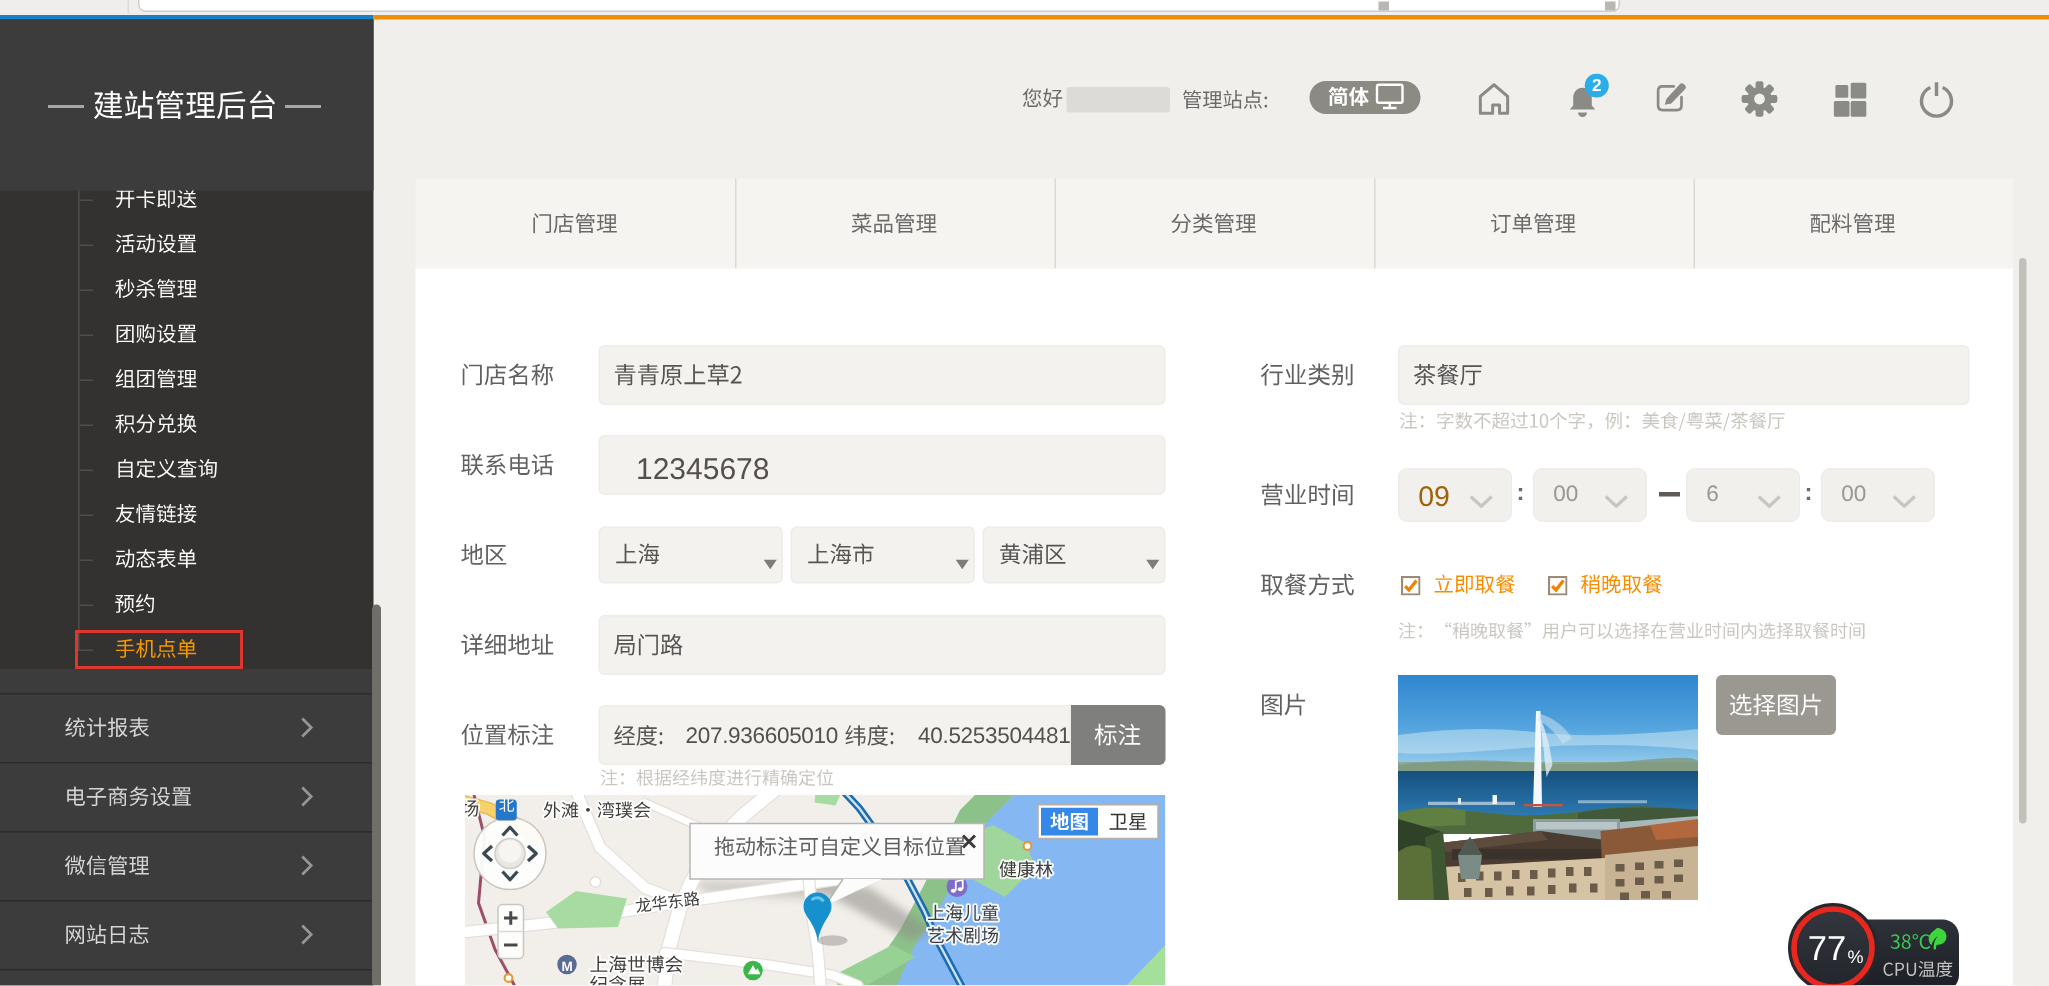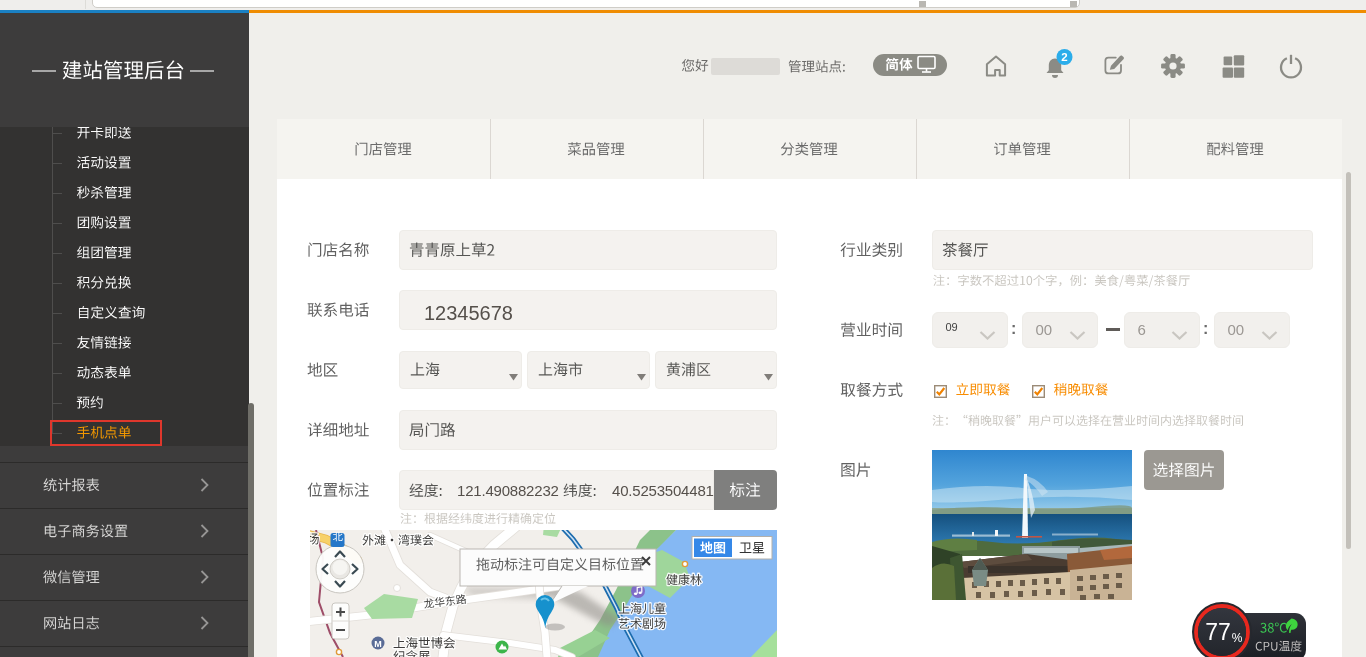--- a/index.html
+++ b/index.html
@@ -214,21 +214,21 @@
 <svg style="position:absolute;left:666.0px;top:359.4px;" width="47" height="22" viewBox="0 -15.9 47 21.9">
     <path fill="#555553" d="M8.9 -0.6C10.6 0 12.3 0.7 13.3 1.2L14.1 0.4C13 -0.1 11.2 -0.8 9.5 -1.3ZM5.3 -1.3C4.3 -0.7 2.4 0 0.9 0.4C1.1 0.6 1.5 1 1.6 1.2C3.2 0.8 5.1 0.1 6.3 -0.6ZM2.4 -6.7V-1.6H12.7V-6.7H8.1V-7.8H14.2V-8.8H10.5V-10.3H13.2V-11.3H10.5V-12.6H9.4V-11.3H5.7V-12.6H4.6V-11.3H1.9V-10.3H4.6V-8.8H0.8V-7.8H6.9V-6.7ZM5.7 -8.8V-10.3H9.4V-8.8ZM3.5 -3.7H6.9V-2.4H3.5ZM8.1 -3.7H11.5V-2.4H8.1ZM3.5 -5.9H6.9V-4.5H3.5ZM8.1 -5.9H11.5V-4.5H8.1Z M25.9 -12C26.6 -11.6 27.6 -10.9 28.1 -10.6L28.7 -11.3C28.2 -11.7 27.2 -12.2 26.5 -12.6ZM16.3 -11.7C17.2 -11.2 18.3 -10.4 18.9 -9.9L19.6 -10.9C19 -11.3 17.8 -12 16.9 -12.4ZM15.6 -7.6C16.5 -7.1 17.7 -6.4 18.3 -6L18.9 -6.9C18.3 -7.3 17.1 -8 16.2 -8.4ZM16 0.3 16.9 1C17.8 -0.4 18.7 -2.3 19.5 -3.9L18.6 -4.6C17.8 -2.9 16.7 -0.9 16 0.3ZM20.3 -8.1V1.2H21.4V-2.1H23.9V1.2H25V-2.1H27.5V-0.1C27.5 0.1 27.5 0.2 27.3 0.2C27.1 0.2 26.4 0.2 25.7 0.2C25.8 0.5 26 0.9 26 1.2C27.1 1.2 27.7 1.2 28.1 1C28.5 0.8 28.6 0.5 28.6 -0.1V-8.1H25V-9.5H29.4V-10.5H25V-12.6H23.9V-10.5H19.6V-9.5H23.9V-8.1ZM23.9 -4.6V-3H21.4V-4.6ZM25 -4.6H27.5V-3H25ZM23.9 -5.5H21.4V-7.1H23.9ZM25 -5.5V-7.1H27.5V-5.5Z M43.9 -11.8H31.5V0.8H44.3V-0.3H32.6V-10.7H43.9ZM33.9 -8.8C35.1 -7.8 36.4 -6.7 37.6 -5.5C36.3 -4.2 34.9 -3.1 33.4 -2.2C33.7 -2 34.1 -1.6 34.3 -1.4C35.7 -2.3 37.1 -3.5 38.4 -4.8C39.7 -3.5 40.8 -2.3 41.6 -1.4L42.5 -2.2C41.7 -3.1 40.5 -4.4 39.1 -5.6C40.2 -6.8 41.2 -8.2 42 -9.6L41 -10C40.2 -8.7 39.3 -7.5 38.3 -6.3C37.1 -7.4 35.8 -8.5 34.7 -9.4Z"></path>
   </svg>
 <div class="abs" style="left:764px;top:367px;width:9px;height:7px"><svg width="9" height="7" viewBox="0 0 9 7">
       <path d="M0 0 H9 L4.5 6.5 Z" fill="#807d79"></path>
     </svg></div>
 <div class="abs" style="left:399px;top:470px;width:315px;height:40px;background:#f4f2ef;border:1px solid #eeece8;border-radius:4px 0 0 4px"></div>
 <svg style="position:absolute;left:409.0px;top:479.6px;" width="36" height="22" viewBox="0 -15.7 36 21.6">
     <path fill="#555553" d="M0.6 -0.8 0.8 0.3C2.2 -0.1 4 -0.6 5.7 -1L5.5 -2C3.7 -1.6 1.8 -1.1 0.6 -0.8ZM0.9 -6.3C1.1 -6.4 1.5 -6.5 3.4 -6.7C2.7 -5.8 2.1 -5 1.8 -4.7C1.3 -4.2 0.9 -3.8 0.6 -3.8C0.7 -3.5 0.9 -2.9 1 -2.7C1.3 -2.9 1.8 -3 5.6 -3.8C5.6 -4 5.6 -4.5 5.6 -4.8L2.7 -4.2C3.8 -5.5 5 -7.1 6 -8.7L5 -9.3C4.7 -8.8 4.4 -8.2 4.1 -7.7L2 -7.5C2.9 -8.8 3.8 -10.4 4.5 -11.9L3.5 -12.4C2.8 -10.7 1.7 -8.7 1.4 -8.2C1 -7.7 0.8 -7.4 0.5 -7.3C0.6 -7 0.8 -6.5 0.9 -6.3ZM6.3 -11.6V-10.6H11.5C10.1 -8.7 7.6 -7.1 5.3 -6.3C5.5 -6.1 5.8 -5.7 6 -5.4C7.3 -5.9 8.6 -6.6 9.8 -7.5C11.2 -6.9 12.8 -6 13.7 -5.4L14.3 -6.4C13.5 -6.9 12 -7.6 10.7 -8.2C11.8 -9 12.6 -10.1 13.2 -11.3L12.4 -11.7L12.2 -11.6ZM6.4 -4.9V-3.9H9.3V-0.3H5.5V0.8H14.2V-0.3H10.4V-3.9H13.5V-4.9Z M20.5 -9.5V-8.2H18.1V-7.3H20.5V-4.9H26.3V-7.3H28.7V-8.2H26.3V-9.5H25.2V-8.2H21.6V-9.5ZM25.2 -7.3V-5.8H21.6V-7.3ZM26 -3C25.4 -2.2 24.4 -1.6 23.4 -1.2C22.3 -1.6 21.5 -2.3 20.8 -3ZM18.3 -3.9V-3H20.3L19.8 -2.8C20.4 -2 21.2 -1.3 22.2 -0.7C20.8 -0.3 19.2 0 17.6 0.1C17.8 0.4 18 0.8 18.1 1.1C19.9 0.9 21.7 0.5 23.3 -0.1C24.8 0.5 26.5 1 28.4 1.2C28.5 0.9 28.8 0.5 29 0.2C27.4 0.1 25.9 -0.2 24.6 -0.7C25.9 -1.4 27 -2.3 27.6 -3.6L26.9 -4L26.7 -3.9ZM21.8 -12.2C22 -11.9 22.2 -11.4 22.4 -11H16.7V-6.9C16.7 -4.7 16.6 -1.6 15.3 0.7C15.6 0.8 16.1 1 16.3 1.2C17.6 -1.2 17.8 -4.6 17.8 -6.9V-9.9H28.8V-11H23.7C23.5 -11.4 23.2 -12 22.9 -12.5Z M31.7 -5.8C32.2 -5.8 32.6 -6.2 32.6 -6.8C32.6 -7.4 32.2 -7.8 31.7 -7.8C31.1 -7.8 30.7 -7.4 30.7 -6.8C30.7 -6.2 31.1 -5.8 31.7 -5.8ZM31.7 0.2C32.2 0.2 32.6 -0.2 32.6 -0.8C32.6 -1.5 32.2 -1.9 31.7 -1.9C31.1 -1.9 30.7 -1.5 30.7 -0.8C30.7 -0.2 31.1 0.2 31.7 0.2Z"></path>
   </svg>
-<div class="abs" style="left:457px;top:482px;width:104px;height:18px;font-size:15px;color:#55504b;letter-spacing:-0.2px">121.490882232</div>
+<div class="abs" style="left:457px;top:482px;width:104px;height:18px;font-size:15px;color:#55504b;letter-spacing:-0.2px">207.936605010</div>
 <svg style="position:absolute;left:563.0px;top:479.6px;" width="36" height="22" viewBox="0 -15.7 36 21.6">
     <path fill="#555553" d="M0.7 -0.8 0.9 0.3C2.3 -0.1 4.1 -0.6 5.9 -1.1L5.8 -2C3.9 -1.5 2 -1.1 0.7 -0.8ZM0.9 -6.3C1.1 -6.4 1.5 -6.5 3.3 -6.7C2.6 -5.7 2 -4.9 1.8 -4.6C1.3 -4.1 1 -3.7 0.7 -3.7C0.8 -3.4 1 -2.9 1 -2.7C1.3 -2.9 1.8 -3 5.4 -3.8C5.4 -4 5.4 -4.4 5.4 -4.7L2.5 -4.1C3.6 -5.5 4.6 -7.1 5.6 -8.7L4.7 -9.3C4.5 -8.7 4.2 -8.2 3.9 -7.7L2 -7.5C2.8 -8.7 3.7 -10.4 4.4 -12L3.4 -12.4C2.8 -10.6 1.7 -8.7 1.4 -8.2C1.1 -7.7 0.8 -7.4 0.6 -7.3C0.7 -7 0.9 -6.5 0.9 -6.3ZM9.1 -12.4V-10.4H6.1V-9.4H9.1V-7.8H6.4V-6.7H9.1V-5H5.8V-4H9.1V1.2H10.3V-4H13C12.9 -2.2 12.7 -1.5 12.5 -1.3C12.4 -1.1 12.3 -1.1 12.2 -1.1C12 -1.1 11.6 -1.1 11.1 -1.2C11.2 -0.9 11.3 -0.5 11.3 -0.2C11.8 -0.2 12.3 -0.2 12.6 -0.2C12.9 -0.3 13.1 -0.4 13.3 -0.6C13.7 -1 13.8 -2 14 -4.6C14 -4.8 14 -5 14 -5H10.3V-6.7H13.1V-7.8H10.3V-9.4H13.6V-10.4H10.3V-12.4Z M20.5 -9.5V-8.2H18.1V-7.3H20.5V-4.9H26.3V-7.3H28.7V-8.2H26.3V-9.5H25.2V-8.2H21.6V-9.5ZM25.2 -7.3V-5.8H21.6V-7.3ZM26 -3C25.4 -2.2 24.4 -1.6 23.4 -1.2C22.3 -1.6 21.5 -2.3 20.8 -3ZM18.3 -3.9V-3H20.3L19.8 -2.8C20.4 -2 21.2 -1.3 22.2 -0.7C20.8 -0.3 19.2 0 17.6 0.1C17.8 0.4 18 0.8 18.1 1.1C19.9 0.9 21.7 0.5 23.3 -0.1C24.8 0.5 26.5 1 28.4 1.2C28.5 0.9 28.8 0.5 29 0.2C27.4 0.1 25.9 -0.2 24.6 -0.7C25.9 -1.4 27 -2.3 27.6 -3.6L26.9 -4L26.7 -3.9ZM21.8 -12.2C22 -11.9 22.2 -11.4 22.4 -11H16.7V-6.9C16.7 -4.7 16.6 -1.6 15.3 0.7C15.6 0.8 16.1 1 16.3 1.2C17.6 -1.2 17.8 -4.6 17.8 -6.9V-9.9H28.8V-11H23.7C23.5 -11.4 23.2 -12 22.9 -12.5Z M31.7 -5.8C32.2 -5.8 32.6 -6.2 32.6 -6.8C32.6 -7.4 32.2 -7.8 31.7 -7.8C31.1 -7.8 30.7 -7.4 30.7 -6.8C30.7 -6.2 31.1 -5.8 31.7 -5.8ZM31.7 0.2C32.2 0.2 32.6 -0.2 32.6 -0.8C32.6 -1.5 32.2 -1.9 31.7 -1.9C31.1 -1.9 30.7 -1.5 30.7 -0.8C30.7 -0.2 31.1 0.2 31.7 0.2Z"></path>
   </svg>
 <div class="abs" style="left:612px;top:482px;width:104px;height:18px;font-size:15px;color:#55504b;letter-spacing:-0.2px">40.5253504481</div>
 <div class="abs" style="left:714px;top:470px;width:63px;height:40px;background:#7f7f7e;border-radius:0 4px 4px 0"></div>
 <svg style="position:absolute;left:729.0px;top:478.7px;" width="34" height="23" viewBox="0 -17.0 34 23.4">
     <path fill="#ffffff" d="M7.5 -12.2V-11.1H14.4V-12.2ZM12.5 -5.2C13.2 -3.6 14 -1.5 14.2 -0.3L15.3 -0.7C15 -1.9 14.3 -4 13.5 -5.5ZM7.9 -5.5C7.4 -3.8 6.7 -2.1 5.8 -0.9C6.1 -0.8 6.6 -0.4 6.8 -0.3C7.7 -1.5 8.5 -3.4 9 -5.2ZM6.8 -8.4V-7.3H10.2V-0.3C10.2 -0.1 10.1 -0 9.9 0C9.7 0 8.9 0 8.1 -0C8.2 0.4 8.4 0.9 8.5 1.2C9.6 1.2 10.3 1.2 10.8 1C11.2 0.8 11.4 0.4 11.4 -0.3V-7.3H15.3V-8.4ZM3.2 -13.4V-10H0.8V-8.9H3C2.4 -6.9 1.4 -4.6 0.4 -3.4C0.6 -3.1 0.9 -2.6 1.1 -2.3C1.9 -3.3 2.6 -5 3.2 -6.8V1.3H4.4V-7.1C5 -6.3 5.6 -5.3 5.9 -4.8L6.6 -5.8C6.3 -6.2 4.9 -8 4.4 -8.5V-8.9H6.5V-10H4.4V-13.4Z M17.5 -12.4C18.5 -11.9 19.9 -11.1 20.5 -10.6L21.2 -11.6C20.5 -12.1 19.2 -12.8 18.2 -13.2ZM16.7 -8C17.7 -7.5 19 -6.7 19.6 -6.2L20.3 -7.2C19.6 -7.7 18.3 -8.4 17.3 -8.8ZM17.1 0.3 18.1 1.1C19.1 -0.4 20.2 -2.4 21.1 -4.1L20.2 -4.9C19.3 -3.1 18 -0.9 17.1 0.3ZM24.8 -13.1C25.3 -12.3 25.9 -11.2 26.1 -10.4L27.3 -10.9C27 -11.6 26.4 -12.7 25.9 -13.5ZM21.3 -10.4V-9.2H25.6V-5.6H22V-4.5H25.6V-0.4H20.8V0.8H31.4V-0.4H26.8V-4.5H30.4V-5.6H26.8V-9.2H31V-10.4Z"></path>
   </svg>
 <svg style="position:absolute;left:400.0px;top:509.5px;" width="158" height="18" viewBox="0 -12.7 158 17.5">
     <path fill="#c9c6c0" d="M1.1 -9.3C1.9 -8.9 2.9 -8.3 3.4 -7.9L3.9 -8.7C3.4 -9.1 2.4 -9.6 1.6 -9.9ZM0.5 -6C1.3 -5.6 2.2 -5 2.7 -4.7L3.2 -5.4C2.7 -5.8 1.7 -6.3 1 -6.6ZM0.9 0.2 1.6 0.8C2.3 -0.3 3.2 -1.8 3.8 -3.1L3.1 -3.7C2.4 -2.3 1.5 -0.7 0.9 0.2ZM6.6 -9.8C7 -9.2 7.4 -8.4 7.6 -7.8L8.4 -8.2C8.3 -8.7 7.8 -9.5 7.4 -10.1ZM4 -7.8V-6.9H7.2V-4.2H4.5V-3.4H7.2V-0.3H3.6V0.6H11.5V-0.3H8.1V-3.4H10.8V-4.2H8.1V-6.9H11.3V-7.8Z M15 -5.8C15.5 -5.8 15.9 -6.2 15.9 -6.7C15.9 -7.3 15.5 -7.6 15 -7.6C14.5 -7.6 14.1 -7.3 14.1 -6.7C14.1 -6.2 14.5 -5.8 15 -5.8ZM15 0C15.5 0 15.9 -0.3 15.9 -0.9C15.9 -1.4 15.5 -1.8 15 -1.8C14.5 -1.8 14.1 -1.4 14.1 -0.9C14.1 -0.3 14.5 0 15 0Z M26.4 -10.1V-7.8H24.6V-6.9H26.4C26 -5.3 25.2 -3.4 24.4 -2.4C24.6 -2.1 24.8 -1.8 24.9 -1.5C25.5 -2.3 26 -3.6 26.4 -4.9V0.9H27.3V-5.2C27.6 -4.6 28 -3.9 28.1 -3.6L28.7 -4.2C28.5 -4.5 27.6 -5.9 27.3 -6.3V-6.9H28.7V-7.8H27.3V-10.1ZM33.6 -6.6V-5.1H30V-6.6ZM33.6 -7.3H30V-8.8H33.6ZM29.2 1C29.4 0.8 29.8 0.7 32.3 0C32.3 -0.2 32.2 -0.5 32.2 -0.8L30 -0.3V-4.3H31.2C31.9 -1.9 33 -0 35 0.9C35.1 0.6 35.4 0.3 35.6 0.1C34.6 -0.3 33.8 -1 33.2 -1.8C33.8 -2.2 34.6 -2.7 35.2 -3.3L34.6 -3.9C34.2 -3.5 33.4 -2.9 32.7 -2.5C32.4 -3 32.2 -3.6 32 -4.3H34.5V-9.6H29.2V-0.5C29.2 -0.1 29 0.1 28.8 0.2C28.9 0.4 29.1 0.8 29.2 1Z M41.8 -2.9V1H42.6V0.5H46.3V0.9H47.1V-2.9H44.8V-4.3H47.5V-5.1H44.8V-6.4H47.1V-9.6H40.7V-5.9C40.7 -4 40.6 -1.4 39.4 0.4C39.6 0.5 40 0.8 40.1 0.9C41.1 -0.5 41.5 -2.6 41.6 -4.3H44V-2.9ZM41.6 -8.8H46.2V-7.2H41.6ZM41.6 -6.4H44V-5.1H41.6L41.6 -5.9ZM42.6 -0.3V-2.1H46.3V-0.3ZM38 -10.1V-7.7H36.5V-6.8H38V-4.2C37.4 -4 36.8 -3.8 36.3 -3.7L36.6 -2.8L38 -3.3V-0.2C38 0 37.9 0 37.8 0C37.7 0.1 37.2 0.1 36.7 0C36.8 0.3 36.9 0.7 36.9 0.9C37.7 0.9 38.1 0.9 38.4 0.7C38.7 0.6 38.8 0.3 38.8 -0.2V-3.6L40.2 -4L40.1 -4.8L38.8 -4.4V-6.8H40.2V-7.7H38.8V-10.1Z M48.5 -0.7 48.6 0.2C49.8 -0.1 51.2 -0.5 52.6 -0.8L52.5 -1.6C51 -1.3 49.5 -0.9 48.5 -0.7ZM48.7 -5.1C48.9 -5.2 49.2 -5.2 50.7 -5.4C50.2 -4.7 49.7 -4.1 49.4 -3.8C49 -3.4 48.8 -3.1 48.5 -3.1C48.6 -2.8 48.7 -2.4 48.8 -2.2C49 -2.3 49.5 -2.5 52.5 -3.1C52.5 -3.3 52.5 -3.6 52.5 -3.9L50.2 -3.4C51.1 -4.5 52.1 -5.8 52.9 -7.1L52.1 -7.6C51.8 -7.1 51.6 -6.7 51.3 -6.3L49.6 -6.1C50.4 -7.1 51.1 -8.4 51.7 -9.7L50.8 -10.1C50.3 -8.6 49.4 -7.1 49.1 -6.7C48.8 -6.3 48.6 -6 48.4 -5.9C48.5 -5.7 48.6 -5.3 48.7 -5.1ZM53.1 -9.4V-8.6H57.3C56.2 -7.1 54.2 -5.8 52.3 -5.1C52.5 -5 52.7 -4.6 52.8 -4.4C53.9 -4.8 55 -5.4 56 -6C57.1 -5.6 58.4 -4.9 59.1 -4.4L59.6 -5.2C58.9 -5.6 57.7 -6.2 56.7 -6.6C57.5 -7.3 58.2 -8.2 58.7 -9.1L58.1 -9.5L57.9 -9.4ZM53.2 -4V-3.2H55.6V-0.2H52.5V0.6H59.5V-0.2H56.4V-3.2H59V-4Z M60.5 -0.6 60.7 0.2C61.8 -0.1 63.4 -0.5 64.8 -0.9L64.7 -1.6C63.2 -1.2 61.6 -0.9 60.5 -0.6ZM60.7 -5.1C60.9 -5.2 61.2 -5.2 62.7 -5.4C62.1 -4.6 61.7 -4 61.4 -3.8C61.1 -3.3 60.8 -3 60.6 -3C60.7 -2.8 60.8 -2.4 60.8 -2.2C61.1 -2.3 61.4 -2.4 64.4 -3.1C64.4 -3.3 64.4 -3.6 64.4 -3.8L62 -3.4C62.9 -4.4 63.8 -5.8 64.5 -7.1L63.8 -7.5C63.6 -7.1 63.4 -6.6 63.1 -6.2L61.6 -6.1C62.3 -7.1 63 -8.4 63.5 -9.7L62.7 -10.1C62.3 -8.6 61.4 -7 61.1 -6.6C60.9 -6.2 60.7 -6 60.5 -5.9C60.6 -5.7 60.7 -5.3 60.7 -5.1ZM67.4 -10.1V-8.4H64.9V-7.6H67.4V-6.3H65.2V-5.5H67.4V-4.1H64.7V-3.3H67.4V0.9H68.3V-3.3H70.5C70.4 -1.8 70.3 -1.2 70.2 -1C70.1 -0.9 70 -0.9 69.9 -0.9C69.7 -0.9 69.4 -0.9 69 -0.9C69.1 -0.7 69.2 -0.4 69.2 -0.2C69.6 -0.2 70 -0.2 70.2 -0.2C70.5 -0.2 70.7 -0.3 70.8 -0.5C71.1 -0.8 71.2 -1.6 71.4 -3.7C71.4 -3.9 71.4 -4.1 71.4 -4.1H68.3V-5.5H70.6V-6.3H68.3V-7.6H71.1V-8.4H68.3V-10.1Z M76.6 -7.7V-6.7H74.7V-5.9H76.6V-3.9H81.3V-5.9H83.2V-6.7H81.3V-7.7H80.4V-6.7H77.5V-7.7ZM80.4 -5.9V-4.7H77.5V-5.9ZM81.1 -2.4C80.6 -1.8 79.8 -1.3 78.9 -0.9C78.1 -1.3 77.4 -1.8 76.9 -2.4ZM74.9 -3.2V-2.4H76.4L76 -2.3C76.5 -1.6 77.2 -1 78 -0.6C76.8 -0.2 75.6 0 74.3 0.1C74.4 0.3 74.6 0.7 74.7 0.9C76.2 0.7 77.6 0.4 78.9 -0.1C80.1 0.4 81.5 0.8 83 1C83.1 0.7 83.4 0.4 83.5 0.2C82.2 0.1 81 -0.2 79.9 -0.6C81 -1.1 81.9 -1.9 82.4 -2.9L81.8 -3.2L81.7 -3.2ZM77.7 -9.9C77.8 -9.6 78 -9.2 78.2 -8.9H73.5V-5.6C73.5 -3.8 73.4 -1.3 72.4 0.6C72.7 0.6 73.1 0.8 73.2 1C74.3 -0.9 74.4 -3.7 74.4 -5.6V-8H83.4V-8.9H79.2C79 -9.3 78.8 -9.8 78.6 -10.1Z M85 -9.3C85.6 -8.7 86.4 -7.9 86.8 -7.3L87.5 -7.9C87.1 -8.4 86.3 -9.2 85.6 -9.8ZM92.6 -9.8V-7.9H90.7V-9.8H89.8V-7.9H88.1V-7H89.8V-5.6L89.7 -4.9H88V-4H89.7C89.5 -3.1 89.1 -2.2 88.2 -1.5C88.4 -1.4 88.7 -1.1 88.8 -0.9C89.9 -1.7 90.4 -2.9 90.5 -4H92.6V-1H93.5V-4H95.3V-4.9H93.5V-7H95.1V-7.9H93.5V-9.8ZM90.7 -7H92.6V-4.9H90.6L90.7 -5.6ZM87.1 -5.7H84.6V-4.9H86.3V-1.5C85.7 -1.2 85.1 -0.7 84.5 -0L85.1 0.8C85.7 -0 86.3 -0.7 86.7 -0.7C86.9 -0.7 87.3 -0.3 87.8 -0C88.7 0.5 89.7 0.6 91.2 0.6C92.3 0.6 94.5 0.6 95.3 0.5C95.3 0.3 95.5 -0.2 95.6 -0.4C94.4 -0.3 92.6 -0.2 91.2 -0.2C89.8 -0.2 88.8 -0.3 88 -0.8C87.6 -1 87.4 -1.2 87.1 -1.4Z M101.2 -9.4V-8.5H107.1V-9.4ZM99.2 -10.1C98.6 -9.2 97.4 -8.1 96.4 -7.5C96.6 -7.3 96.8 -6.9 96.9 -6.7C98 -7.5 99.3 -8.7 100.1 -9.7ZM100.7 -6V-5.2H104.7V-0.2C104.7 -0 104.7 0 104.4 0.1C104.2 0.1 103.4 0.1 102.5 0C102.7 0.3 102.8 0.7 102.8 0.9C104 0.9 104.7 0.9 105.1 0.8C105.5 0.6 105.6 0.4 105.6 -0.2V-5.2H107.5V-6ZM99.7 -7.5C98.9 -6.1 97.5 -4.8 96.3 -3.9C96.5 -3.7 96.8 -3.3 96.9 -3.1C97.4 -3.5 97.8 -3.9 98.3 -4.4V1H99.2V-5.4C99.7 -6 100.2 -6.6 100.5 -7.2Z M108.6 -9.1C108.9 -8.3 109.2 -7.2 109.3 -6.5L109.9 -6.7C109.8 -7.4 109.6 -8.5 109.2 -9.3ZM111.9 -9.3C111.8 -8.5 111.4 -7.4 111.2 -6.7L111.7 -6.5C112 -7.2 112.4 -8.3 112.7 -9.2ZM108.5 -6V-5.2H110C109.7 -3.9 109 -2.3 108.4 -1.5C108.5 -1.2 108.7 -0.8 108.8 -0.5C109.3 -1.2 109.8 -2.4 110.2 -3.5V0.9H111V-3.8C111.4 -3.2 111.8 -2.4 112 -2L112.6 -2.7C112.3 -3.1 111.3 -4.6 111 -4.9V-5.2H112.4V-6H111V-10H110.2V-6ZM115.6 -10.1V-9.1H113.1V-8.4H115.6V-7.7H113.4V-7H115.6V-6.2H112.8V-5.5H119.5V-6.2H116.5V-7H118.9V-7.7H116.5V-8.4H119.2V-9.1H116.5V-10.1ZM117.9 -4.1V-3.2H114.4V-4.1ZM113.5 -4.8V0.9H114.4V-1H117.9V0C117.9 0.2 117.8 0.2 117.7 0.2C117.5 0.2 117 0.2 116.5 0.2C116.6 0.4 116.7 0.7 116.7 0.9C117.5 0.9 118 0.9 118.3 0.8C118.6 0.7 118.7 0.5 118.7 0V-4.8ZM114.4 -2.5H117.9V-1.6H114.4Z M126.6 -10.1C126.1 -8.6 125.2 -7.2 124.2 -6.3C124.3 -6.2 124.6 -5.8 124.7 -5.7C124.9 -5.8 125.1 -6 125.3 -6.3V-3.8C125.3 -2.5 125.2 -0.7 124 0.5C124.2 0.6 124.6 0.8 124.7 1C125.5 0.2 125.9 -0.9 126 -2H127.7V0.5H128.5V-2H130.3V-0.1C130.3 0 130.2 0.1 130.1 0.1C129.9 0.1 129.5 0.1 128.9 0.1C129 0.3 129.1 0.6 129.2 0.9C129.9 0.9 130.4 0.9 130.7 0.7C131 0.6 131.1 0.3 131.1 -0.1V-7H128.9C129.3 -7.5 129.8 -8.2 130.1 -8.7L129.5 -9.1L129.4 -9.1H127.1C127.2 -9.4 127.3 -9.6 127.4 -9.9ZM127.7 -2.8H126.1C126.1 -3.1 126.2 -3.5 126.2 -3.8V-4.2H127.7ZM128.5 -2.8V-4.2H130.3V-2.8ZM127.7 -4.9H126.2V-6.2H127.7ZM128.5 -4.9V-6.2H130.3V-4.9ZM125.9 -7H125.9C126.2 -7.4 126.5 -7.9 126.7 -8.3H128.9C128.6 -7.9 128.3 -7.4 128 -7ZM120.7 -9.4V-8.6H122.1C121.8 -6.8 121.3 -5.1 120.4 -3.9C120.6 -3.7 120.8 -3.2 120.8 -3C121.1 -3.3 121.3 -3.6 121.5 -3.9V0.4H122.2V-0.6H124.3V-5.7H122.2C122.5 -6.6 122.8 -7.6 123 -8.6H124.7V-9.4ZM122.2 -4.9H123.6V-1.4H122.2Z M134.7 -4.5C134.4 -2.4 133.8 -0.6 132.4 0.4C132.6 0.5 133 0.8 133.2 1C134 0.3 134.5 -0.6 135 -1.7C136.1 0.3 137.9 0.8 140.4 0.8H143.2C143.2 0.5 143.4 0.1 143.5 -0.1C142.9 -0.1 140.9 -0.1 140.4 -0.1C139.7 -0.1 139.1 -0.2 138.5 -0.3V-2.7H142V-3.5H138.5V-5.5H141.5V-6.4H134.5V-5.5H137.5V-0.5C136.5 -0.9 135.8 -1.6 135.3 -2.9C135.4 -3.4 135.5 -3.9 135.6 -4.4ZM137.1 -9.9C137.3 -9.6 137.5 -9.1 137.7 -8.7H133V-6.1H133.9V-7.9H142.1V-6.1H143V-8.7H138.7C138.6 -9.1 138.3 -9.7 138 -10.2Z M148.4 -7.9V-7H155V-7.9ZM149.2 -6.1C149.6 -4.4 149.9 -2.2 150 -1L150.9 -1.2C150.8 -2.4 150.4 -4.6 150 -6.3ZM150.8 -9.9C151.1 -9.3 151.3 -8.5 151.4 -8L152.3 -8.3C152.2 -8.8 151.9 -9.6 151.7 -10.2ZM147.9 -0.4V0.5H155.5V-0.4H153C153.4 -2 153.9 -4.4 154.2 -6.2L153.3 -6.4C153.1 -4.6 152.6 -2 152.1 -0.4ZM147.4 -10C146.8 -8.2 145.6 -6.4 144.5 -5.2C144.6 -5 144.9 -4.6 145 -4.4C145.4 -4.8 145.8 -5.3 146.2 -5.8V0.9H147.1V-7.2C147.5 -8 147.9 -8.9 148.3 -9.8Z"></path>
@@ -246,21 +246,21 @@
     <path fill="#616161" d="M5.9 -4.4C7.2 -4.1 8.8 -3.6 9.7 -3.1L10.2 -4C9.3 -4.4 7.7 -4.9 6.4 -5.1ZM4.3 -2.4C6.5 -2.1 9.3 -1.5 10.8 -1L11.3 -1.8C9.8 -2.4 7 -3 4.9 -3.2ZM1.3 -12.6V1.3H2.5V0.6H13.3V1.3H14.5V-12.6ZM2.5 -0.5V-11.5H13.3V-0.5ZM6.5 -11.2C5.8 -9.9 4.4 -8.7 3 -7.9C3.3 -7.7 3.7 -7.3 3.9 -7.1C4.3 -7.5 4.8 -7.8 5.3 -8.3C5.8 -7.8 6.4 -7.3 7 -6.9C5.7 -6.2 4.2 -5.8 2.7 -5.5C3 -5.2 3.2 -4.8 3.3 -4.5C4.9 -4.9 6.5 -5.5 8 -6.3C9.3 -5.5 10.8 -5 12.3 -4.7C12.5 -5 12.8 -5.4 13 -5.6C11.6 -5.8 10.2 -6.3 9 -6.8C10.2 -7.6 11.2 -8.5 11.8 -9.6L11.2 -10L11 -9.9H6.9C7.1 -10.2 7.3 -10.5 7.5 -10.8ZM6 -8.9 6.1 -9H10.2C9.6 -8.4 8.8 -7.8 8 -7.3C7.2 -7.8 6.5 -8.3 6 -8.9Z M18.6 -12.9V-7.6C18.6 -4.8 18.4 -1.9 16.4 0.4C16.7 0.6 17.1 1 17.3 1.3C18.8 -0.3 19.4 -2.2 19.7 -4.2H26.4V1.3H27.6V-5.4H19.8C19.9 -6.2 19.9 -6.9 19.9 -7.6V-8H30.1V-9.2H25.6V-13.3H24.4V-9.2H19.9V-12.9Z"></path>
   </svg>
 <div class="abs" style="left:932px;top:230px;width:381px;height:40px;background:#f4f2ef;border:1px solid #eeece8;border-radius:4px"></div>
 <svg style="position:absolute;left:942.0px;top:239.1px;" width="48" height="23" viewBox="0 -16.4 48 22.6">
     <path fill="#555553" d="M4.3 -3.1C3.6 -1.9 2.4 -0.8 1.3 -0.1C1.5 0.1 2 0.5 2.2 0.7C3.4 -0.1 4.7 -1.4 5.4 -2.7ZM9.8 -2.5C11 -1.6 12.4 -0.2 13.1 0.6L14 -0C13.4 -0.9 11.9 -2.2 10.7 -3.1ZM7.2 -6.8V-4.8H2.7V-3.7H7.2V-0C7.2 0.1 7.1 0.2 6.9 0.2C6.7 0.2 6 0.2 5.3 0.2C5.4 0.5 5.6 1 5.6 1.3C6.6 1.3 7.3 1.3 7.8 1.1C8.2 0.9 8.4 0.6 8.4 -0V-3.7H12.8V-4.8H8.4V-6.8ZM10 -13V-11.5H5.4V-13H4.2V-11.5H1V-10.4H4.2V-8.9H5.4V-10.4H10V-8.9H11.2V-10.4H14.6V-11.5H11.2V-13ZM7.6 -10.1C6.3 -8.1 3.7 -6.5 0.6 -5.5C0.8 -5.3 1.2 -4.8 1.3 -4.5C4 -5.5 6.2 -6.8 7.8 -8.5C9.5 -6.9 12.1 -5.4 14.2 -4.6C14.4 -4.9 14.7 -5.4 15 -5.6C12.7 -6.3 10 -7.8 8.4 -9.3L8.7 -9.7Z M17.9 -8.8C18.2 -8.6 18.7 -8.3 19 -8C18.2 -7.5 17.2 -7.1 16.4 -6.9C16.6 -6.7 16.8 -6.4 16.9 -6.1C19.3 -6.8 21.7 -8.3 22.8 -10.4L22.2 -10.8L22 -10.8H20.6V-11.5H23.3V-12.3H20.6V-13H19.5V-10.8H19.3L19.5 -11.1L18.5 -11.3C18.1 -10.5 17.2 -9.6 16.1 -9C16.3 -8.9 16.6 -8.6 16.8 -8.4C17.6 -8.9 18.2 -9.4 18.7 -10H21.4C21 -9.5 20.4 -8.9 19.8 -8.5C19.4 -8.8 18.9 -9.1 18.5 -9.3ZM23.9 -10.3C24.5 -10 25.2 -9.7 25.8 -9.3C25.3 -9 24.7 -8.7 24.2 -8.6C24.4 -8.4 24.6 -8 24.8 -7.7C25.5 -8 26.1 -8.3 26.8 -8.7C27.6 -8.2 28.4 -7.6 28.9 -7.2L29.6 -7.9C29.1 -8.4 28.4 -8.9 27.6 -9.4C28.4 -10.1 29.1 -11 29.5 -12.1L28.8 -12.4L28.7 -12.3H23.9V-11.5H28.1C27.7 -10.9 27.2 -10.3 26.7 -9.9C25.9 -10.3 25.2 -10.7 24.5 -11ZM26.4 -3.3V-2.5H20.2V-3.3ZM26.4 -4H20.2V-4.8H26.4ZM22.4 -6.4C22.6 -6.1 22.8 -5.8 23 -5.5H20.1C21.3 -6 22.4 -6.7 23.2 -7.5C24.2 -6.7 25.4 -6 26.7 -5.5H24.2C23.9 -5.8 23.6 -6.3 23.3 -6.6ZM18.8 1.2C19.1 1 19.6 0.9 23.6 0.3C23.6 0.1 23.7 -0.3 23.7 -0.5L20.2 -0.1V-1.8H23.5L23 -1.2C24.9 -0.5 27.4 0.5 28.7 1.2L29.3 0.4C28.8 0.1 28.1 -0.2 27.3 -0.5C27.9 -0.9 28.5 -1.4 29 -1.9L28.2 -2.4C27.8 -2 27 -1.3 26.4 -0.9C25.5 -1.2 24.6 -1.5 23.8 -1.8H27.5V-5.2C28.3 -4.9 29 -4.6 29.8 -4.4C29.9 -4.7 30.3 -5.1 30.5 -5.4C28.1 -5.8 25.4 -6.9 23.9 -8.1L24.2 -8.4L23.3 -8.9C21.8 -7.2 18.9 -5.8 16.2 -5.1C16.4 -4.9 16.7 -4.5 16.9 -4.2C17.6 -4.4 18.4 -4.7 19.1 -5V-0.7C19.1 -0 18.7 0.2 18.4 0.3C18.6 0.5 18.8 0.9 18.8 1.2Z M33 -12.1V-6.8C33 -4.5 32.9 -1.6 31.5 0.4C31.8 0.6 32.3 1 32.5 1.2C33.9 -1 34.1 -4.4 34.1 -6.8V-10.9H45.8V-12.1ZM35 -8.5V-7.4H40V-0.3C40 -0 39.9 0 39.6 0C39.3 0.1 38.2 0.1 37.1 0C37.2 0.4 37.4 0.9 37.5 1.2C39 1.2 39.9 1.2 40.5 1C41 0.8 41.2 0.5 41.2 -0.3V-7.4H45.4V-8.5Z"></path>
   </svg>
 <svg style="position:absolute;left:932.0px;top:272.3px;" width="261" height="18" viewBox="0 -13.1 261 18.1">
     <path fill="#c9c6c0" d="M1.2 -9.6C2 -9.2 3 -8.6 3.5 -8.2L4.1 -9C3.5 -9.4 2.5 -9.9 1.7 -10.3ZM0.5 -6.2C1.3 -5.8 2.3 -5.2 2.8 -4.8L3.3 -5.6C2.8 -6 1.8 -6.5 1 -6.9ZM0.9 0.2 1.7 0.9C2.4 -0.3 3.3 -1.9 3.9 -3.2L3.2 -3.8C2.5 -2.4 1.6 -0.7 0.9 0.2ZM6.8 -10.2C7.2 -9.5 7.7 -8.6 7.8 -8.1L8.7 -8.5C8.5 -9 8.1 -9.8 7.6 -10.5ZM4.1 -8V-7.2H7.4V-4.4H4.6V-3.5H7.4V-0.3H3.7V0.6H11.9V-0.3H8.4V-3.5H11.2V-4.4H8.4V-7.2H11.6V-8Z M15.5 -6C16 -6 16.4 -6.4 16.4 -6.9C16.4 -7.5 16 -7.9 15.5 -7.9C15 -7.9 14.6 -7.5 14.6 -6.9C14.6 -6.4 15 -6 15.5 -6ZM15.5 0C16 0 16.4 -0.3 16.4 -0.9C16.4 -1.5 16 -1.8 15.5 -1.8C15 -1.8 14.6 -1.5 14.6 -0.9C14.6 -0.3 15 0 15.5 0Z M30.5 -4.5V-3.7H25.7V-2.8H30.5V-0.2C30.5 0 30.4 0.1 30.2 0.1C30 0.1 29.2 0.1 28.4 0C28.5 0.3 28.7 0.7 28.8 1C29.8 1 30.5 1 30.9 0.8C31.3 0.7 31.5 0.4 31.5 -0.1V-2.8H36.3V-3.7H31.5V-4.2C32.6 -4.8 33.7 -5.6 34.5 -6.4L33.8 -6.9L33.6 -6.8H27.7V-6H32.7C32 -5.4 31.2 -4.9 30.5 -4.5ZM30.1 -10.2C30.3 -9.9 30.5 -9.5 30.7 -9.1H25.8V-6.6H26.7V-8.2H35.3V-6.6H36.2V-9.1H31.8C31.6 -9.5 31.3 -10.1 31 -10.5Z M42.7 -10.2C42.5 -9.7 42.1 -9 41.8 -8.5L42.4 -8.2C42.7 -8.6 43.1 -9.3 43.5 -9.8ZM38.3 -9.8C38.6 -9.3 38.9 -8.6 39.1 -8.2L39.8 -8.5C39.7 -9 39.3 -9.6 39 -10.1ZM42.3 -3.2C42 -2.6 41.6 -2 41.1 -1.6C40.7 -1.8 40.2 -2 39.7 -2.2C39.9 -2.5 40.1 -2.9 40.3 -3.2ZM38.6 -1.9C39.2 -1.7 39.9 -1.4 40.5 -1C39.7 -0.5 38.7 -0.1 37.7 0.2C37.9 0.3 38.1 0.7 38.2 0.9C39.3 0.6 40.3 0.1 41.2 -0.6C41.7 -0.4 42 -0.1 42.3 0.1L42.9 -0.5C42.6 -0.7 42.3 -1 41.9 -1.2C42.5 -1.9 43 -2.8 43.3 -3.8L42.8 -4L42.7 -4H40.6L40.9 -4.6L40.1 -4.8C40 -4.6 39.9 -4.3 39.8 -4H38.1V-3.2H39.4C39.1 -2.7 38.8 -2.3 38.6 -1.9ZM40.4 -10.4V-8.1H37.8V-7.3H40.1C39.5 -6.5 38.6 -5.8 37.7 -5.4C37.9 -5.2 38.1 -4.9 38.2 -4.7C38.9 -5.1 39.8 -5.8 40.4 -6.5V-5H41.3V-6.7C41.9 -6.3 42.6 -5.7 42.9 -5.4L43.4 -6.1C43.1 -6.3 42 -7 41.4 -7.3H43.8V-8.1H41.3V-10.4ZM45 -10.3C44.7 -8.1 44.1 -6.1 43.2 -4.7C43.4 -4.6 43.7 -4.3 43.9 -4.2C44.2 -4.6 44.5 -5.2 44.7 -5.8C45 -4.6 45.3 -3.4 45.8 -2.5C45.1 -1.3 44.1 -0.4 42.8 0.3C43 0.5 43.2 0.8 43.3 1C44.6 0.3 45.5 -0.5 46.3 -1.6C46.9 -0.5 47.7 0.3 48.6 0.9C48.8 0.6 49 0.3 49.3 0.1C48.2 -0.4 47.4 -1.3 46.8 -2.5C47.4 -3.7 47.8 -5.3 48.1 -7.1H49V-8H45.4C45.6 -8.7 45.7 -9.4 45.9 -10.2ZM47.2 -7.1C47 -5.7 46.7 -4.5 46.3 -3.4C45.8 -4.5 45.5 -5.8 45.2 -7.1Z M56.5 -5.9C58 -4.9 59.9 -3.5 60.7 -2.5L61.5 -3.2C60.6 -4.2 58.7 -5.6 57.2 -6.5ZM50.5 -9.5V-8.6H56C54.7 -6.5 52.6 -4.4 50.1 -3.2C50.3 -3 50.6 -2.6 50.8 -2.3C52.5 -3.2 54 -4.5 55.3 -6V1H56.3V-7.2C56.6 -7.7 56.9 -8.1 57.2 -8.6H61.1V-9.5Z M69.4 -4.3H72.3V-2H69.4ZM68.5 -5.1V-1.3H73.3V-5.1ZM63.2 -4.8C63.2 -2.6 63.1 -0.7 62.3 0.6C62.5 0.7 62.9 0.9 63.1 1C63.5 0.3 63.7 -0.5 63.8 -1.4C64.7 0.3 66.2 0.7 68.9 0.7H73.7C73.7 0.4 73.9 -0 74 -0.2C73.3 -0.2 69.5 -0.2 68.8 -0.2C67.6 -0.2 66.6 -0.3 65.9 -0.6V-3.1H67.8V-4H65.9V-5.7H67.9C68.1 -5.6 68.3 -5.4 68.4 -5.3C69.7 -6.1 70.5 -7.2 70.7 -9.1H72.6C72.5 -7.5 72.4 -6.8 72.3 -6.7C72.2 -6.6 72.1 -6.5 71.9 -6.5C71.7 -6.5 71.2 -6.5 70.7 -6.6C70.8 -6.4 70.9 -6 70.9 -5.8C71.5 -5.8 72 -5.8 72.3 -5.8C72.6 -5.8 72.8 -5.9 73 -6.1C73.3 -6.4 73.4 -7.3 73.5 -9.5C73.5 -9.6 73.5 -9.9 73.5 -9.9H68.1V-9.1H69.8C69.6 -7.7 69 -6.7 68 -6V-6.6H65.7V-8.1H67.7V-8.9H65.7V-10.4H64.9V-8.9H62.9V-8.1H64.9V-6.6H62.6V-5.7H65.1V-1.2C64.6 -1.6 64.2 -2.2 64 -3C64 -3.6 64 -4.2 64 -4.8Z M75.4 -9.6C76.1 -9 76.9 -8 77.2 -7.5L78 -8C77.6 -8.6 76.8 -9.5 76.1 -10.1ZM79.1 -5.9C79.8 -5.1 80.5 -4.1 80.9 -3.4L81.6 -3.9C81.3 -4.5 80.5 -5.6 79.9 -6.3ZM77.6 -5.8H75V-4.9H76.7V-1.6C76.2 -1.5 75.5 -0.9 74.9 -0.2L75.5 0.7C76.1 -0.1 76.7 -0.9 77.2 -0.9C77.4 -0.9 77.8 -0.5 78.4 -0.1C79.2 0.4 80.3 0.5 81.8 0.5C83 0.5 85.2 0.5 86.1 0.4C86.1 0.1 86.2 -0.3 86.4 -0.6C85.2 -0.5 83.3 -0.3 81.8 -0.3C80.4 -0.3 79.4 -0.4 78.6 -0.9C78.1 -1.2 77.9 -1.4 77.6 -1.6ZM83.3 -10.4V-8.2H78.5V-7.3H83.3V-2.4C83.3 -2.2 83.2 -2.1 83 -2.1C82.7 -2.1 81.9 -2.1 81 -2.1C81.1 -1.8 81.3 -1.4 81.3 -1.2C82.5 -1.2 83.2 -1.2 83.7 -1.3C84.1 -1.5 84.3 -1.7 84.3 -2.4V-7.3H86V-8.2H84.3V-10.4Z M87.9 0H92.9V-0.9H91.1V-9.1H90.2C89.7 -8.8 89.1 -8.6 88.3 -8.4V-7.7H89.9V-0.9H87.9Z M97.1 0.2C98.9 0.2 100 -1.4 100 -4.6C100 -7.7 98.9 -9.3 97.1 -9.3C95.4 -9.3 94.3 -7.7 94.3 -4.6C94.3 -1.4 95.4 0.2 97.1 0.2ZM97.1 -0.8C96.1 -0.8 95.4 -1.9 95.4 -4.6C95.4 -7.2 96.1 -8.4 97.1 -8.4C98.2 -8.4 98.9 -7.2 98.9 -4.6C98.9 -1.9 98.2 -0.8 97.1 -0.8Z M106.3 -6.8V1H107.2V-6.8ZM106.8 -10.4C105.6 -8.4 103.3 -6.5 101 -5.5C101.3 -5.3 101.5 -4.9 101.7 -4.7C103.6 -5.6 105.4 -7 106.8 -8.8C108.4 -6.8 110.1 -5.6 111.9 -4.7C112 -5 112.3 -5.3 112.6 -5.5C110.7 -6.4 108.9 -7.6 107.3 -9.5L107.7 -10Z M118.7 -4.5V-3.7H113.8V-2.8H118.7V-0.2C118.7 0 118.6 0.1 118.4 0.1C118.2 0.1 117.4 0.1 116.5 0C116.7 0.3 116.9 0.7 116.9 1C118 1 118.6 1 119.1 0.8C119.5 0.7 119.6 0.4 119.6 -0.1V-2.8H124.5V-3.7H119.6V-4.2C120.7 -4.8 121.9 -5.6 122.6 -6.4L122 -6.9L121.8 -6.8H115.9V-6H120.8C120.2 -5.4 119.4 -4.9 118.7 -4.5ZM118.2 -10.2C118.5 -9.9 118.7 -9.5 118.9 -9.1H114V-6.6H114.9V-8.2H123.4V-6.6H124.4V-9.1H119.9C119.8 -9.5 119.4 -10.1 119.1 -10.5Z M127.3 1.3C128.6 0.9 129.5 -0.1 129.5 -1.5C129.5 -2.4 129.1 -2.9 128.4 -2.9C127.9 -2.9 127.5 -2.6 127.5 -2C127.5 -1.4 127.9 -1.1 128.4 -1.1L128.6 -1.2C128.5 -0.3 128 0.3 127 0.7Z M146.3 -9V-2H147.1V-9ZM148.3 -10.4V-0.3C148.3 -0.1 148.3 -0 148.1 0C147.9 0 147.2 0 146.5 -0C146.6 0.2 146.7 0.6 146.8 0.9C147.7 0.9 148.4 0.9 148.7 0.7C149.1 0.6 149.2 0.3 149.2 -0.3V-10.4ZM142.2 -3.6C142.6 -3.3 143.2 -2.8 143.5 -2.5C142.9 -1.2 142.2 -0.3 141.3 0.3C141.5 0.5 141.8 0.8 141.9 1C143.8 -0.3 145.1 -2.9 145.5 -6.9L145 -7L144.8 -7H143.2C143.4 -7.6 143.5 -8.2 143.7 -8.9H145.8V-9.7H141.4V-8.9H142.8C142.4 -6.9 141.8 -5 140.9 -3.8C141.1 -3.7 141.4 -3.4 141.6 -3.2C142.1 -4 142.6 -5 143 -6.1H144.6C144.4 -5.1 144.2 -4.2 143.9 -3.3C143.5 -3.6 143.1 -4 142.7 -4.2ZM140.4 -10.4C139.9 -8.6 139.1 -6.8 138.2 -5.6C138.3 -5.4 138.6 -4.9 138.6 -4.7C139 -5.1 139.3 -5.5 139.5 -6V1H140.4V-7.8C140.7 -8.5 141 -9.4 141.2 -10.2Z M153.3 -6C153.8 -6 154.2 -6.4 154.2 -6.9C154.2 -7.5 153.8 -7.9 153.3 -7.9C152.8 -7.9 152.3 -7.5 152.3 -6.9C152.3 -6.4 152.8 -6 153.3 -6ZM153.3 0C153.8 0 154.2 -0.3 154.2 -0.9C154.2 -1.5 153.8 -1.8 153.3 -1.8C152.8 -1.8 152.3 -1.5 152.3 -0.9C152.3 -0.3 152.8 0 153.3 0Z M171.2 -10.5C170.9 -9.9 170.5 -9.2 170.1 -8.7H166.8L167.3 -8.9C167.1 -9.3 166.6 -10 166.2 -10.5L165.4 -10.1C165.8 -9.7 166.1 -9.1 166.3 -8.7H163.8V-7.8H168.3V-6.8H164.4V-6H168.3V-5H163.3V-4.1H168.2C168.1 -3.8 168.1 -3.5 168 -3.2H163.6V-2.3H167.7C167.2 -1.1 165.9 -0.3 163.1 0.1C163.2 0.3 163.5 0.7 163.5 1C166.8 0.4 168.1 -0.6 168.7 -2.3C169.7 -0.5 171.4 0.6 173.9 1C174 0.7 174.3 0.3 174.5 0.1C172.2 -0.2 170.5 -1 169.7 -2.3H174.2V-3.2H169C169 -3.5 169.1 -3.8 169.1 -4.1H174.3V-5H169.2V-6H173.2V-6.8H169.2V-7.8H173.8V-8.7H171.1C171.5 -9.1 171.8 -9.7 172.1 -10.2Z M183.7 -4.5V-3.4H178.6V-4.5ZM183.7 -5.2H178.6V-6.3H183.7ZM180.4 -1.9C182.1 -1.1 184.2 0.1 185.2 1L185.9 0.3C185.3 -0.1 184.5 -0.6 183.6 -1.1C184.4 -1.5 185.1 -2 185.8 -2.6L185.1 -3.1L184.7 -2.7V-6.7C185.3 -6.4 185.9 -6.2 186.4 -6C186.6 -6.3 186.8 -6.6 187.1 -6.8C185.1 -7.4 182.9 -8.5 181.7 -9.8L181.9 -10.1L181.1 -10.5C180 -8.8 177.7 -7.4 175.4 -6.6C175.6 -6.4 175.9 -6.1 176 -5.9C176.6 -6.1 177.1 -6.3 177.6 -6.6V-0.6C177.6 -0.1 177.4 0.1 177.2 0.2C177.4 0.4 177.5 0.7 177.6 1C177.9 0.8 178.3 0.7 181.6 0C181.6 -0.2 181.6 -0.5 181.6 -0.8L178.6 -0.2V-2.7H184.6C184 -2.3 183.4 -1.9 182.9 -1.5C182.2 -1.9 181.6 -2.2 181 -2.5ZM180.3 -8C180.5 -7.8 180.7 -7.4 180.9 -7H178.5C179.5 -7.7 180.4 -8.4 181.2 -9.2C182 -8.4 183 -7.6 184 -7H181.8C181.7 -7.4 181.4 -7.9 181.1 -8.3Z M187.5 2.2H188.3L192 -9.8H191.2Z M194.9 -8.8H201.9V-5.2H194.9ZM199 -6.4C199.7 -6.1 200.5 -5.7 200.9 -5.4L201.3 -5.9C200.9 -6.1 200 -6.5 199.4 -6.8ZM197.5 -10.5C197.4 -10.2 197.1 -9.8 196.9 -9.5H194.1V-4.5H202.8V-9.5H197.9C198.1 -9.7 198.3 -10 198.5 -10.3ZM192.9 -3.8V-3H195.3C195.1 -2.4 194.9 -1.8 194.7 -1.3H201.5C201.3 -0.5 201.2 -0.1 201 0C200.9 0.1 200.7 0.1 200.5 0.1C200.2 0.1 199.4 0.1 198.6 0.1C198.8 0.3 198.9 0.6 198.9 0.9C199.7 0.9 200.4 0.9 200.8 0.9C201.2 0.9 201.4 0.8 201.7 0.6C202 0.3 202.2 -0.3 202.5 -1.6C202.5 -1.8 202.5 -2 202.5 -2H195.9L196.2 -3H203.9V-3.8ZM195.8 -8.4C196.2 -8.2 196.7 -7.8 196.9 -7.5H195.4V-6.9H197.7C197.1 -6.5 196.1 -6.1 195.3 -5.9C195.4 -5.7 195.6 -5.5 195.7 -5.3C196.5 -5.6 197.4 -6 198.1 -6.5V-5.4H198.8V-6.9H201.4V-7.5H199.8C200.2 -7.8 200.6 -8.1 201 -8.4L200.4 -8.8C200.1 -8.4 199.6 -8 199.2 -7.7L199.5 -7.5H198.8V-8.7H198.1V-7.5H197L197.5 -7.8C197.3 -8 196.8 -8.4 196.4 -8.7Z M214.7 -8C212.7 -7.5 208.9 -7.3 205.8 -7.2C205.8 -7 205.9 -6.6 206 -6.4C209.1 -6.4 213 -6.7 215.4 -7.3ZM206.3 -5.7C206.8 -5.2 207.2 -4.4 207.4 -3.9L208.2 -4.2C208.1 -4.7 207.6 -5.5 207.1 -6.1ZM209.7 -6.1C210.1 -5.5 210.4 -4.8 210.5 -4.3L211.3 -4.6C211.2 -5.1 210.9 -5.8 210.6 -6.3ZM214.6 -6.5C214.3 -5.8 213.7 -4.7 213.2 -4.1L213.9 -3.8C214.4 -4.4 215.1 -5.3 215.6 -6.2ZM212.4 -10.4V-9.5H209.2V-10.4H208.3V-9.5H205.4V-8.7H208.3V-7.7H209.2V-8.7H212.4V-7.9H213.4V-8.7H216.3V-9.5H213.4V-10.4ZM210.3 -4.2V-3.3H205.3V-2.4H209.5C208.4 -1.4 206.6 -0.5 205 -0C205.3 0.1 205.5 0.5 205.7 0.8C207.3 0.2 209.1 -0.9 210.3 -2.1V1H211.3V-2.1C212.4 -0.9 214.2 0.1 215.9 0.7C216.1 0.4 216.3 0.1 216.6 -0.1C214.9 -0.5 213.2 -1.4 212.1 -2.4H216.4V-3.3H211.3V-4.2Z M217.2 2.2H218L221.7 -9.8H220.9Z M225.3 -2.4C224.8 -1.5 223.8 -0.6 222.9 -0.1C223.1 0.1 223.5 0.4 223.7 0.5C224.6 -0.1 225.6 -1.1 226.2 -2.2ZM229.7 -2C230.7 -1.3 231.8 -0.2 232.4 0.5L233.1 -0C232.6 -0.7 231.4 -1.8 230.5 -2.5ZM227.6 -5.5V-3.9H224.1V-3H227.6V-0C227.6 0.1 227.6 0.2 227.4 0.2C227.2 0.2 226.7 0.2 226.1 0.2C226.2 0.4 226.3 0.8 226.4 1C227.2 1 227.8 1 228.1 0.9C228.5 0.7 228.6 0.5 228.6 -0V-3H232.1V-3.9H228.6V-5.5ZM229.9 -10.4V-9.2H226.2V-10.4H225.3V-9.2H222.7V-8.3H225.3V-7.1H226.2V-8.3H229.9V-7.1H230.9V-8.3H233.6V-9.2H230.9V-10.4ZM227.9 -8.1C226.9 -6.5 224.8 -5.2 222.4 -4.4C222.6 -4.2 222.8 -3.9 223 -3.6C225.1 -4.4 226.9 -5.4 228.1 -6.8C229.5 -5.5 231.5 -4.3 233.3 -3.7C233.4 -3.9 233.7 -4.3 233.9 -4.5C232.1 -5 229.9 -6.3 228.6 -7.4L228.8 -7.7Z M236.2 -7C236.5 -6.8 236.8 -6.6 237.1 -6.4C236.4 -6 235.7 -5.7 235 -5.5C235.1 -5.4 235.4 -5.1 235.4 -4.9C237.3 -5.5 239.3 -6.6 240.2 -8.3L239.6 -8.6L239.5 -8.6H238.3V-9.2H240.5V-9.8H238.3V-10.4H237.5V-8.6H237.3L237.5 -8.9L236.7 -9C236.3 -8.4 235.7 -7.7 234.8 -7.2C234.9 -7.1 235.2 -6.9 235.3 -6.7C235.9 -7.1 236.4 -7.5 236.9 -8H239C238.7 -7.6 238.2 -7.1 237.7 -6.8C237.4 -7 237 -7.3 236.7 -7.4ZM241 -8.3C241.5 -8 242 -7.7 242.5 -7.4C242.1 -7.2 241.7 -7 241.2 -6.9C241.4 -6.7 241.6 -6.4 241.7 -6.2C242.2 -6.4 242.8 -6.7 243.3 -7C244 -6.5 244.6 -6.1 245 -5.7L245.6 -6.3C245.2 -6.7 244.6 -7.1 243.9 -7.5C244.6 -8.1 245.1 -8.8 245.5 -9.7L244.9 -9.9L244.9 -9.9H241V-9.2H244.4C244.1 -8.7 243.7 -8.3 243.2 -7.9C242.6 -8.2 242.1 -8.5 241.5 -8.8ZM243 -2.7V-2H238.1V-2.7ZM243 -3.2H238.1V-3.8H243ZM239.8 -5.1C240 -4.9 240.2 -4.6 240.3 -4.4H238C238.9 -4.8 239.8 -5.4 240.5 -6C241.2 -5.4 242.2 -4.8 243.3 -4.4H241.2C241 -4.7 240.8 -5 240.5 -5.3ZM236.9 0.9C237.2 0.8 237.6 0.8 240.8 0.3C240.8 0.1 240.8 -0.2 240.9 -0.4L238.1 -0V-1.4H240.7L240.3 -0.9C241.8 -0.4 243.8 0.4 244.8 1L245.3 0.3C244.9 0.1 244.3 -0.1 243.7 -0.4C244.2 -0.7 244.7 -1.1 245.1 -1.5L244.4 -1.9C244.1 -1.6 243.5 -1.1 243 -0.7C242.3 -1 241.6 -1.2 240.9 -1.4H243.9V-4.1C244.5 -3.9 245.1 -3.7 245.7 -3.6C245.8 -3.8 246.1 -4.1 246.3 -4.3C244.4 -4.7 242.2 -5.5 241 -6.5L241.2 -6.8L240.5 -7.1C239.3 -5.7 237 -4.6 234.8 -4.1C235 -3.9 235.3 -3.6 235.4 -3.4C236 -3.5 236.6 -3.8 237.2 -4V-0.5C237.2 -0 236.8 0.1 236.6 0.2C236.7 0.4 236.9 0.7 236.9 0.9Z M248.2 -9.6V-5.4C248.2 -3.6 248.2 -1.3 247.1 0.4C247.3 0.5 247.7 0.8 247.9 0.9C249 -0.8 249.2 -3.5 249.2 -5.4V-8.7H258.5V-9.6ZM249.9 -6.8V-5.9H253.9V-0.2C253.9 -0 253.8 0 253.6 0C253.3 0 252.5 0 251.5 0C251.7 0.3 251.8 0.7 251.9 1C253.1 1 253.8 0.9 254.3 0.8C254.7 0.7 254.9 0.4 254.9 -0.2V-5.9H258.2V-6.8Z"></path>
   </svg>
 <div class="abs" style="left:932px;top:312px;width:76px;height:36px;background:#f2f0ed;border:1px solid #eeece8;border-radius:6px"></div>
-<div class="abs" style="left:945.5px;top:321px;width:40px;height:18px;font-size:11px;color:#404040">09</div>
+<div class="abs" style="left:945.5px;top:321px;width:40px;height:18px;font-size:19px;color:#a16207">09</div>
 <div class="abs" style="left:979px;top:326px;width:17px;height:9px"><svg width="17" height="9" viewBox="0 0 17 9">
       <path d="M1.5 1 L8.5 7.5 L15.5 1" stroke="#c9c6c1" stroke-width="2.2" fill="none"></path>
     </svg></div>
 <div class="abs" style="left:1022px;top:312px;width:76px;height:36px;background:#f2f0ed;border:1px solid #eeece8;border-radius:6px"></div>
 <div class="abs" style="left:1035.5px;top:321px;width:40px;height:18px;font-size:15px;color:#9b9793">00</div>
 <div class="abs" style="left:1069px;top:326px;width:17px;height:9px"><svg width="17" height="9" viewBox="0 0 17 9">
       <path d="M1.5 1 L8.5 7.5 L15.5 1" stroke="#c9c6c1" stroke-width="2.2" fill="none"></path>
     </svg></div>
 <div class="abs" style="left:1124px;top:312px;width:76px;height:36px;background:#f2f0ed;border:1px solid #eeece8;border-radius:6px"></div>
 <div class="abs" style="left:1137.5px;top:321px;width:40px;height:18px;font-size:15px;color:#9b9793">6</div>

